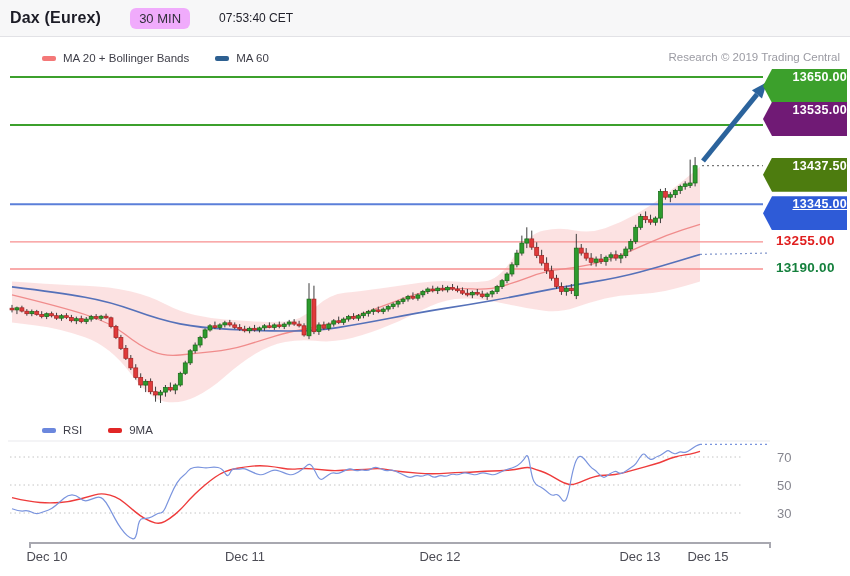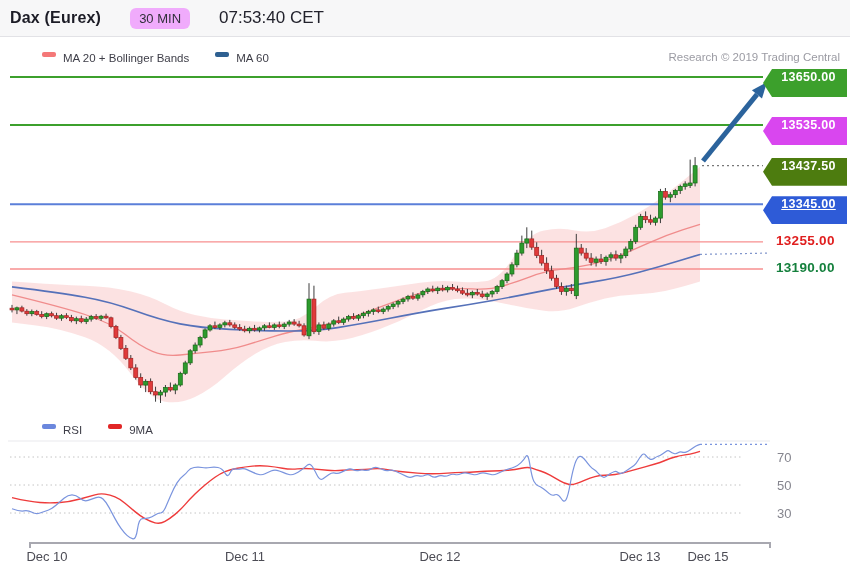--- a/index.html
+++ b/index.html
@@ -3,32 +3,32 @@
 <meta charset="utf-8">
 <style>
   html,body{margin:0;padding:0}
   body{width:850px;height:576px;position:relative;overflow:hidden;background:#fff;
        font-family:"Liberation Sans",sans-serif}
   .header{position:absolute;top:0;left:0;right:0;height:37px;background:#f7f7f8;
           border-bottom:1px solid #e2e2e6;display:flex;align-items:center;
           padding:0 10px;gap:29px;z-index:5;box-sizing:border-box}
   .title{font-size:16px;font-weight:700;color:#1c1c26;letter-spacing:.2px}
   .chip{background:#f0abfc;color:#30303a;font-size:13px;padding:3px 9px;border-radius:6px}
-  .time{font-size:17px;color:#22222c}
+  .time{font-size:12px;color:#22222c}
   svg#chart-svg{position:absolute;top:0;left:0;z-index:1}
-  .legend{position:absolute;display:flex;align-items:flex-start;gap:7px;z-index:4}
+  .legend{position:absolute;display:flex;align-items:center;gap:7px;z-index:4}
   .legend-main{top:52px;left:42px}
   .legend-rsi{top:424px;left:42px}
   .swatch{width:14px;height:5px;border-radius:2px;display:inline-block}
   .legend-label{font-size:11.5px;color:#3e3e48}
   .legend .spacer{width:12px}
   .watermark{position:absolute;top:51px;right:10px;font-size:11.5px;color:#9b9ba3;z-index:4}
   #price-tags{position:absolute;inset:0;z-index:6;pointer-events:none}
-  .tag{position:absolute;left:763px;width:84px;height:28px;line-height:16px;
-       text-align:center;font-size:12.5px;font-weight:700;color:#fff;
+  .tag{position:absolute;left:763px;width:84px;height:34px;line-height:16px;
+       text-align:right;font-size:12.5px;font-weight:700;color:#fff;
        clip-path:polygon(9px 0,100% 0,100% 100%,9px 100%,0 50%);
        padding-left:7px;box-sizing:border-box;letter-spacing:.3px}
   .tag-text{position:absolute;left:776px;height:16px;line-height:16px;
             font-size:13.5px;font-weight:700;letter-spacing:.3px}
 </style>
 </head>
 <body>
 
 <div class="app">
 
@@ -362,20 +362,20 @@
   <div class="legend legend-rsi">
     <span class="swatch" style="background: rgb(107, 135, 221);"></span>
     <span class="legend-label">RSI</span>
     <span class="spacer"></span>
     <span class="swatch" style="background: rgb(225, 38, 38);"></span>
     <span class="legend-label">9MA</span>
   </div>
 
   <div id="price-tags">
       <div class="tag" style="background: rgb(60, 160, 44); color: rgb(255, 255, 255); top: 69px;">13650.00</div>
-      <div class="tag" style="background: #d946ef; color: rgb(255, 255, 255); top: 117px;">13535.00</div>
+      <div class="tag" style="background: #701a75; color: rgb(255, 255, 255); top: 102px;">13535.00</div>
       <div class="tag" style="background: #4d7c0f; color: rgb(255, 255, 255); top: 157.7px;">13437.50</div>
       <div class="tag" style="background: rgb(46, 91, 215); color: rgb(255, 255, 255); top: 196.3px; text-decoration: underline;">13345.00</div>
       <div class="tag-text" style="color: rgb(224, 31, 31); top: 232.9px;">13255.00</div>
       <div class="tag-text" style="color: #15803d; top: 260px;">13190.00</div>
     </div>
 
 </div>
 
 </body></html>

